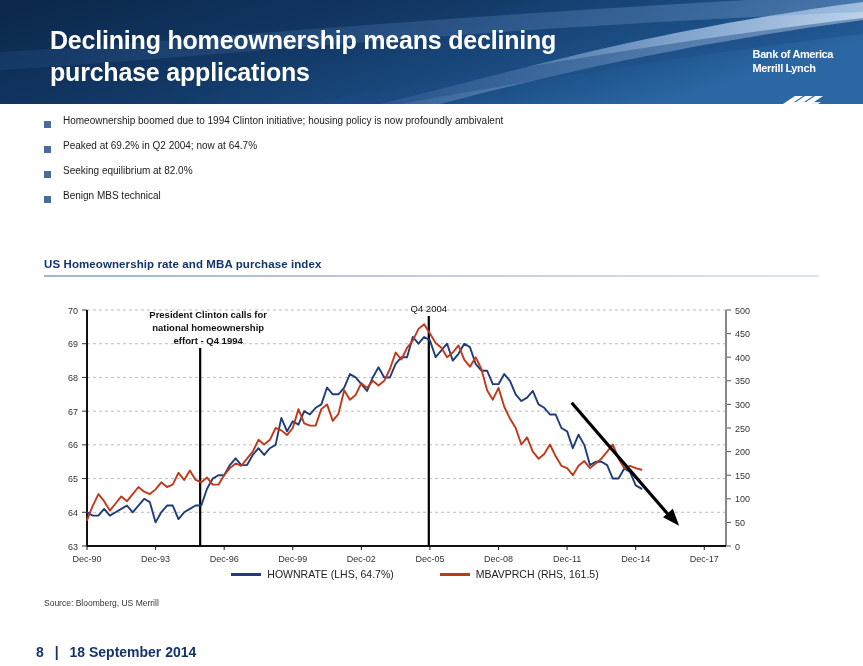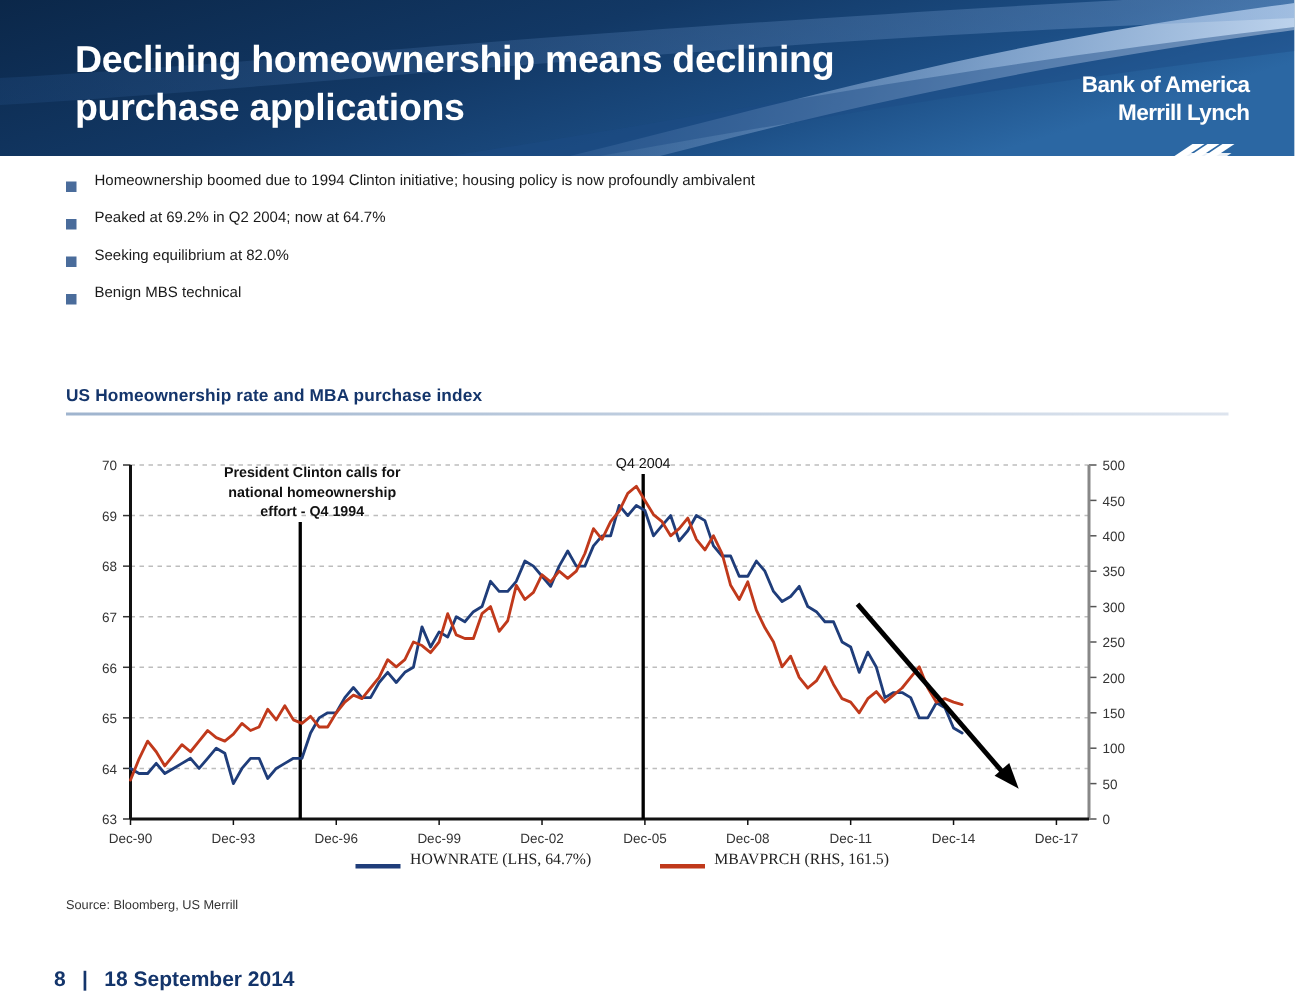--- a/index.html
+++ b/index.html
@@ -4,22 +4,22 @@
 <style>
   html,body{margin:0;padding:0;background:#fff;}
   body{width:863px;height:666px;font-family:"Liberation Sans",sans-serif;position:relative;overflow:hidden;}
 
   
   .banner{position:absolute;left:0;top:0;width:863px;height:104px;overflow:hidden;
           background:linear-gradient(100deg,#0d2b52 0%,#123865 45%,#1d4f86 75%,#2a64a0 100%);}
   .banner-svg{position:absolute;left:0;top:0;}
   .title{position:absolute;left:50px;top:24px;width:600px;color:#fff;font-size:25px;
          font-weight:bold;line-height:1.28;letter-spacing:-0.2px;}
-  .logo{position:absolute;right:30px;top:48px;text-align:right;color:#fff;
-        font-weight:bold;font-size:15px;line-height:1.25;letter-spacing:-0.4px;}
+  .logo{position:absolute;right:30px;top:48px;text-align:left;color:#fff;
+        font-weight:bold;font-size:11px;line-height:1.25;letter-spacing:-0.4px;}
   .logo-flag{position:absolute;right:6px;top:44px;}
 
   
   .bullets{position:absolute;left:44px;top:114px;width:780px;}
   .bullet{display:flex;align-items:flex-start;margin-bottom:11px;}
   .bsq{width:7px;height:7px;background:#4a6c9b;margin:7px 12px 0 0;flex:0 0 auto;}
   .btxt{font-size:10px;color:#1a1a1a;line-height:1.33;max-width:700px;}
 
   
   .chart-title{position:absolute;left:44px;top:258px;font-size:11.5px;font-weight:bold;
@@ -27,21 +27,21 @@
   .chart-rule{position:absolute;left:44px;top:275px;width:775px;height:2px;
               background:linear-gradient(90deg,#9fb4ce 0%,#c5d2e2 60%,#dde4ee 100%);}
 
   
   .chart-wrap{position:absolute;left:0px;top:288px;width:830px;height:290px;}
   .chart-svg{display:block;}
 
   
   .legend{position:absolute;left:0;top:568px;width:830px;display:flex;
           justify-content:center;gap:46px;font-size:10.5px;color:#222;}
-  .legend-item{display:flex;align-items:flex-end;gap:6px;font-family:Liberation Serif, serif;}
+  .legend-item{display:flex;align-items:center;gap:6px;}
   .legend-swatch{width:30px;height:3px;display:inline-block;}
 
   
   .source{position:absolute;left:44px;top:598px;font-size:8.5px;color:#333;}
   .footer{position:absolute;left:36px;top:644px;font-size:14px;font-weight:bold;color:#14356b;}
   .footer .sep{margin:0 7px;}
 </style>
 </head>
 <body>
 

